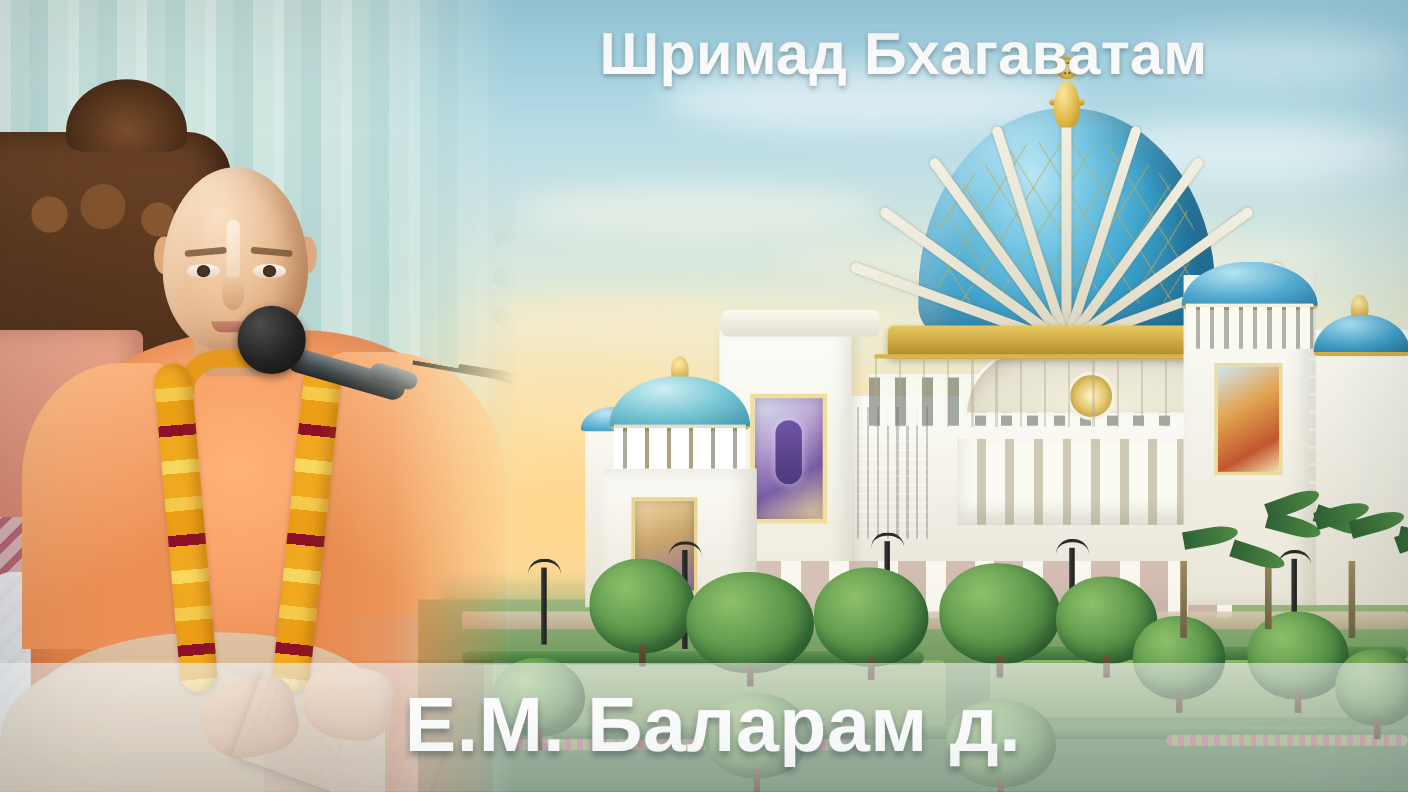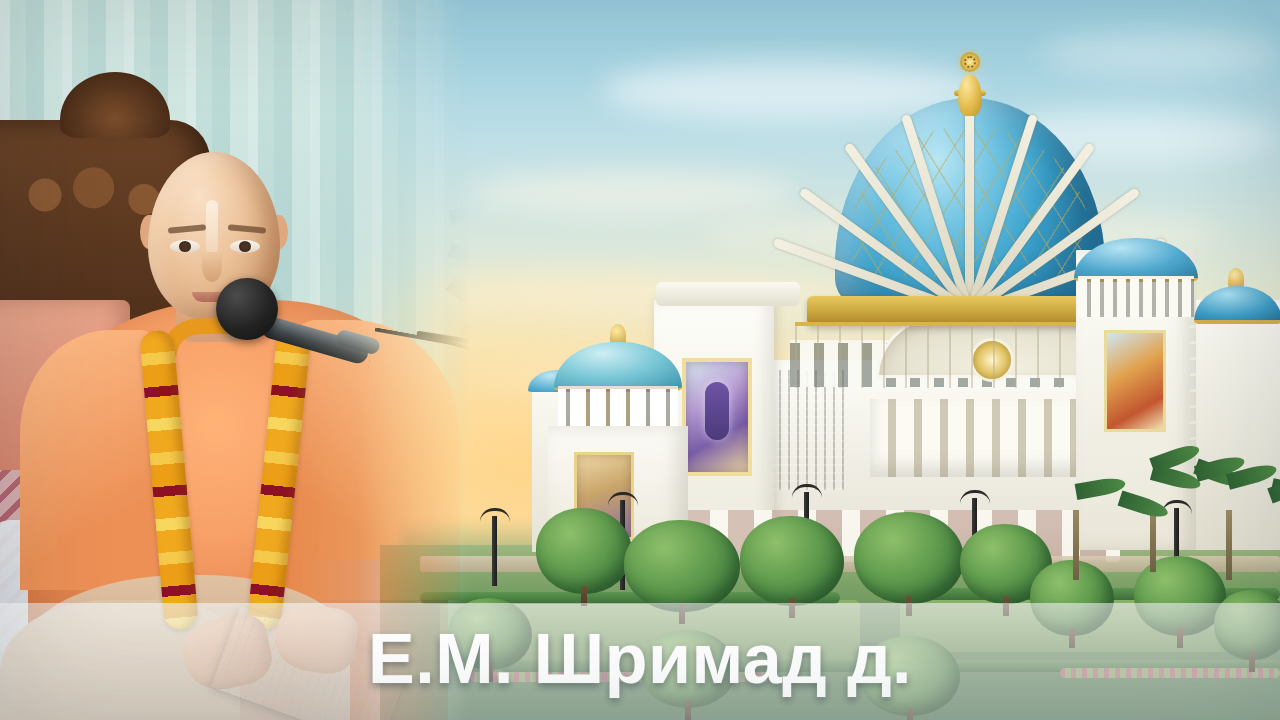--- a/index.html
+++ b/index.html
@@ -726,17 +726,18 @@
 
     <div class="hands">
       <div class="hand h1"></div>
       <div class="book"></div>
       <div class="hand h2"></div>
     </div>
   </div>
 
   <div class="bottom-band"></div>
 
-
-  <div class="speaker">Е.М. Шримад д.</div>
+  <div class="title">Шримад Бхагаватам</div>
+
+  <div class="speaker">Е.М. Баларам д.</div>
 
   <div class="vignette"></div>
 </div>
 
 </body></html>

